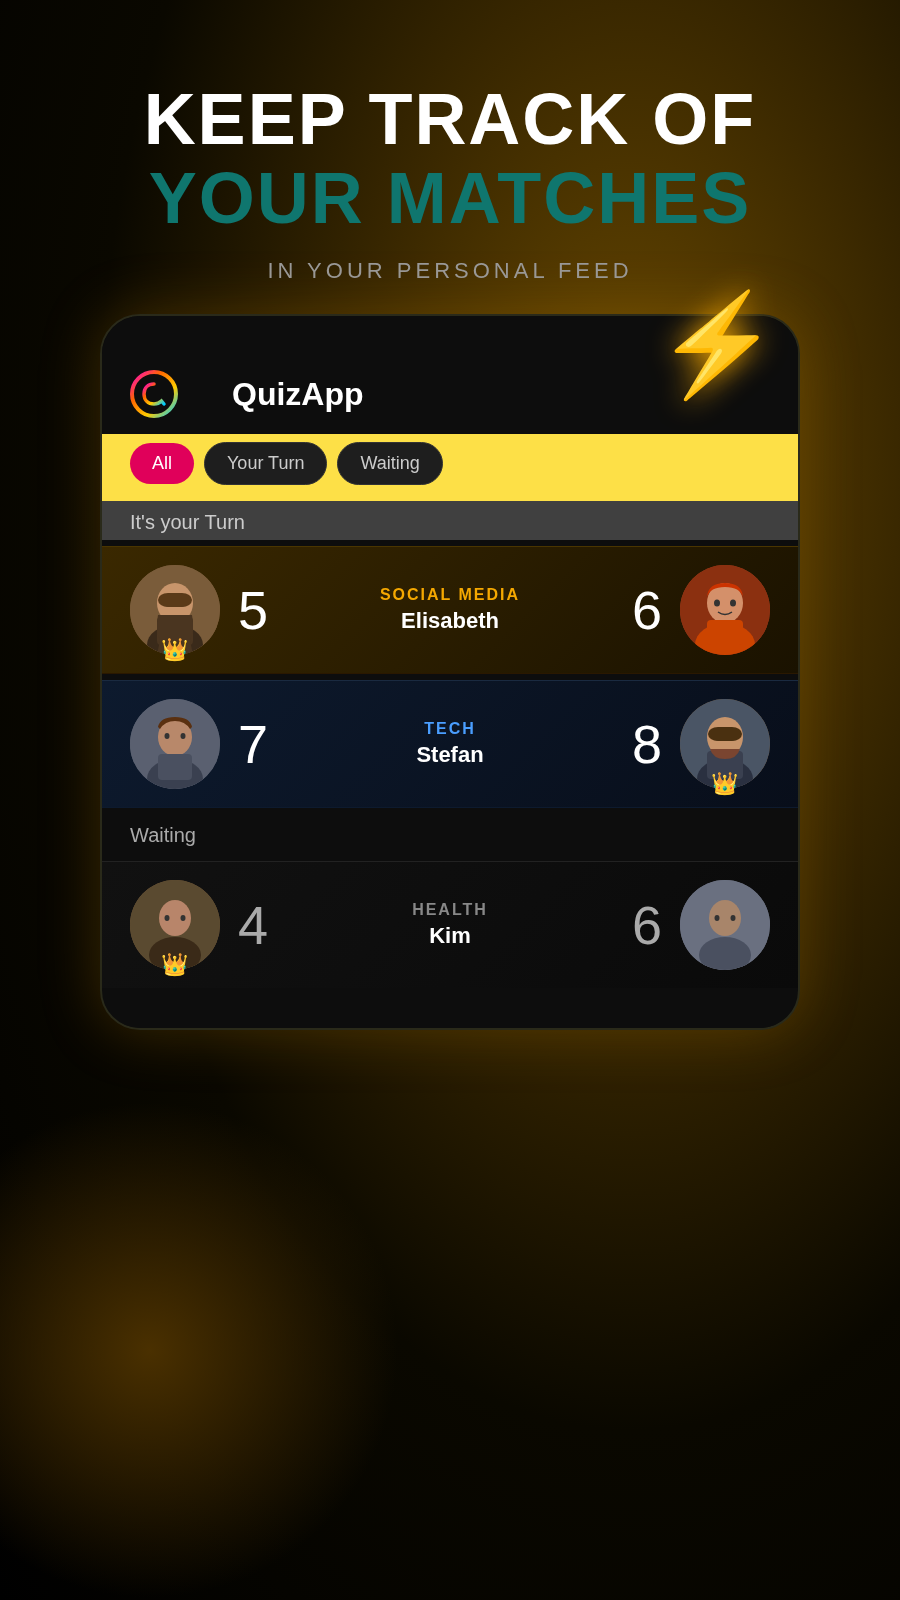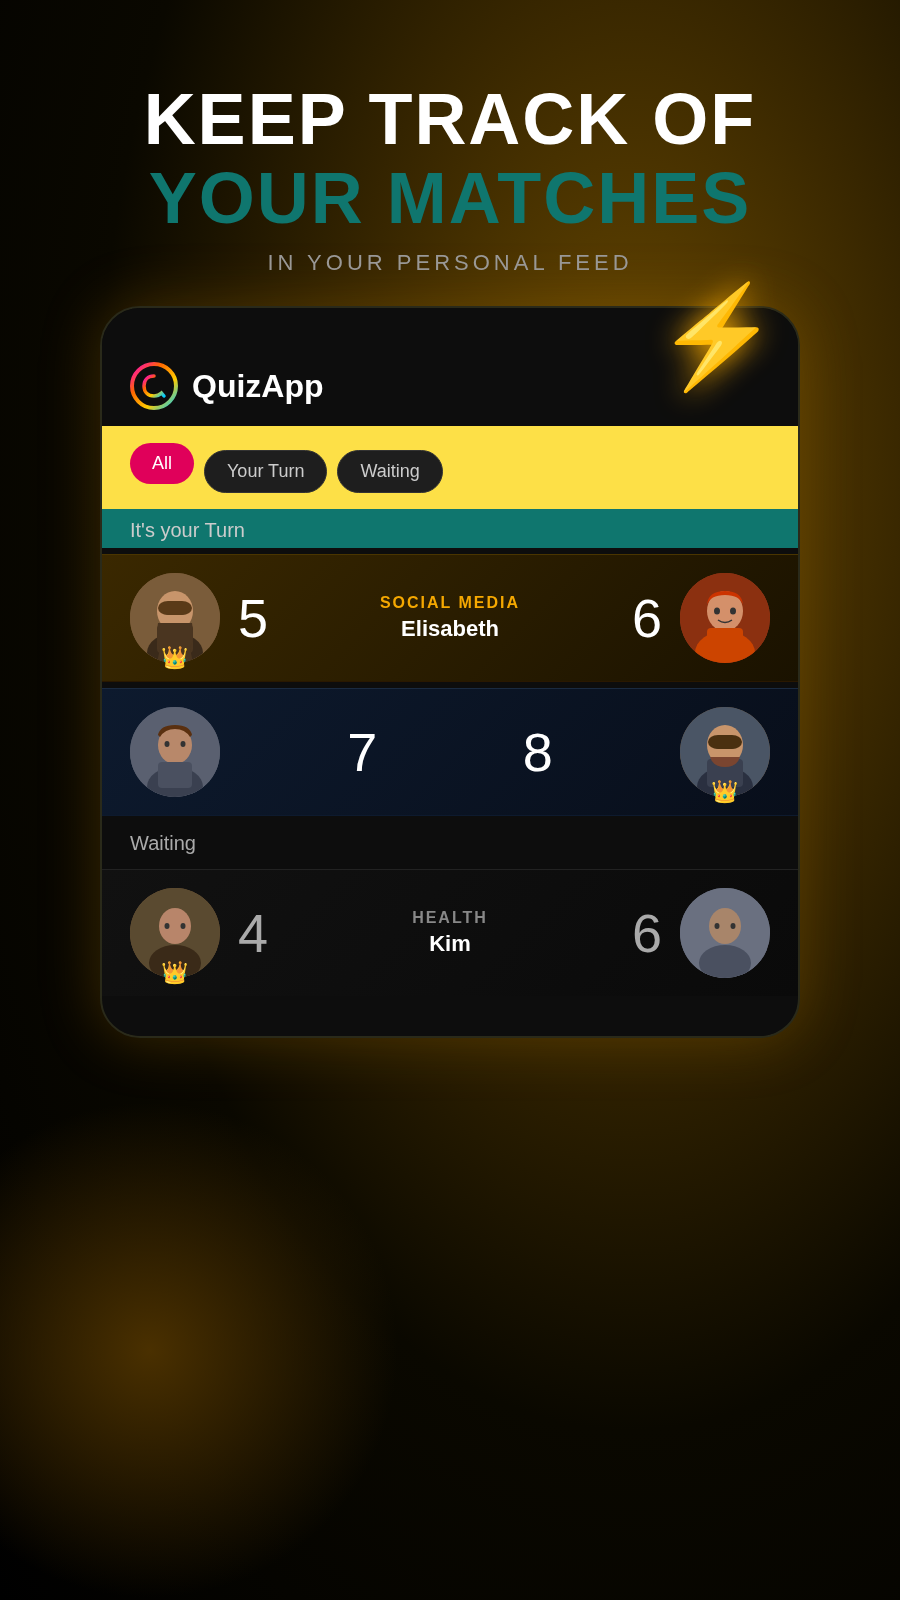--- a/index.html
+++ b/index.html
@@ -56,21 +56,21 @@
 
     .headline-line2 {
       font-size: 72px;
       font-weight: 900;
       color: #0f766e;
       letter-spacing: 2px;
       text-transform: uppercase;
     }
 
     .subheadline {
-      margin-top: 12px;
+      margin-top: 20px;
       font-size: 22px;
       color: #999999;
       letter-spacing: 4px;
       text-transform: uppercase;
     }
 
     
     .phone-wrapper {
       position: relative;
       margin-top: 30px;
@@ -95,20 +95,21 @@
       width: 100%;
       box-shadow: 0 0 60px rgba(180, 120, 0, 0.3);
     }
 
     
     .app-bar {
       display: flex;
       align-items: center;
       padding: 24px 28px 16px;
       background: #0d0d0d;
+      gap: 40px;
     }
 
     .app-logo {
       width: 48px;
       height: 48px;
       margin-right: 14px;
       flex-shrink: 0;
     }
 
     .app-name {
@@ -137,29 +138,28 @@
 
     .tab-all {
       background: #e0005a;
       color: #ffffff;
     }
 
     .tab-other {
       background: #1e1e1e;
       color: #cccccc;
       border: 1px solid #333333;
-      margin-top: 16px;
     }
 
     
     .section-label {
       padding: 10px 28px 6px;
       font-size: 20px;
       color: #cccccc;
-      background: #0f766e;
+      background: #404040;
     }
 
     
     .match-card {
       margin: 6px 0 0 0;
       padding: 18px 28px;
       display: flex;
       align-items: center;
       justify-content: space-between;
       position: relative;
@@ -397,20 +397,24 @@
               <rect x="28" y="55" width="34" height="26" rx="4" fill="#4a5060"></rect>
               <ellipse cx="37" cy="37" rx="2.5" ry="3" fill="#333"></ellipse>
               <ellipse cx="53" cy="37" rx="2.5" ry="3" fill="#333"></ellipse>
               <path d="M 28 28 Q 30 18 45 18 Q 60 18 62 28 L 60 30 Q 55 22 45 22 Q 35 22 30 30 Z" fill="#5a3010"></path>
             </svg>
           </div>
         </div>
 
         <div class="score">7</div>
 
+        <div class="match-center">
+          <div class="match-category match-category-blue">TECH</div>
+          <div class="match-opponent">Stefan</div>
+        </div>
 
         <div class="score">8</div>
 
         <div class="player-right">
           <div class="avatar avatar-bearded">
             <svg width="90" height="90" viewBox="0 0 90 90" xmlns="http://www.w3.org/2000/svg">
               <rect width="90" height="90" fill="#4a5565"></rect>
               <ellipse cx="45" cy="38" rx="18" ry="20" fill="#c8956b"></ellipse>
               <ellipse cx="45" cy="80" rx="28" ry="20" fill="#2a3040"></ellipse>
               <rect x="27" y="52" width="36" height="28" rx="4" fill="#3a4050"></rect>

